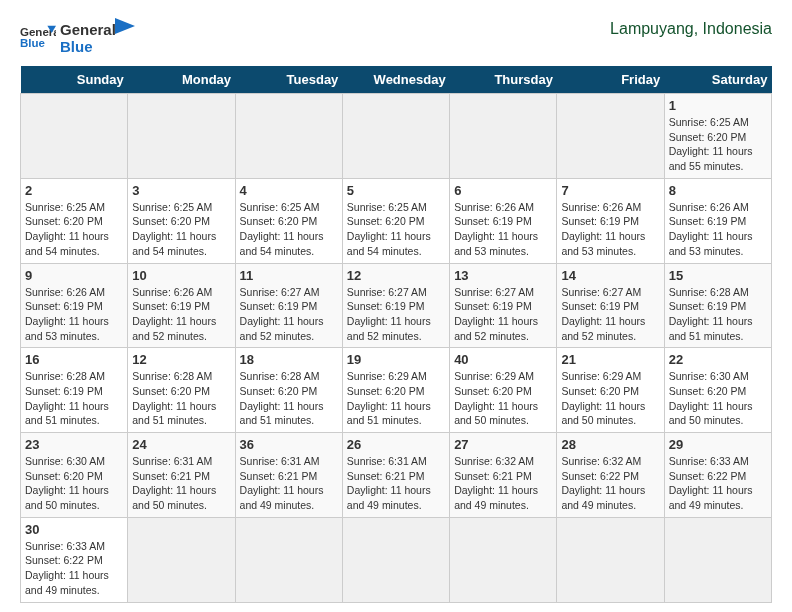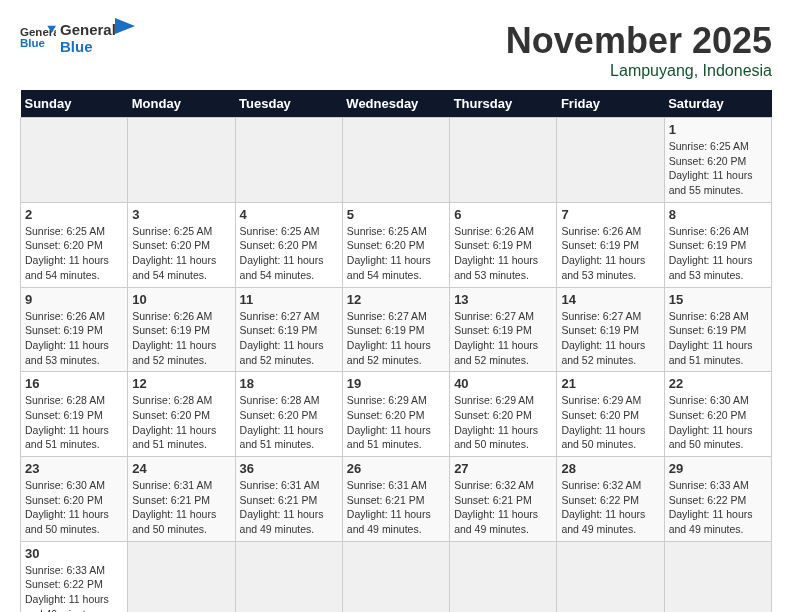--- a/index.html
+++ b/index.html
@@ -36,24 +36,24 @@
     .subtitle {
       font-size: 16px;
       color: #14532d;
     }
     table {
       width: 100%;
       border-collapse: collapse;
       font-size: 11px;
     }
     thead tr th {
-      background-color: #0f172a;
+      background-color: #0c4a6e;
       color: #fff;
       padding: 6px 4px;
-      text-align: left;
+      text-align: right;
       font-size: 13px;
       font-weight: bold;
     }
     tbody tr td {
       border: 1px solid #ccc;
       vertical-align: top;
       padding: 4px;
       width: calc(100% / 7);
       min-height: 70px;
       background: #fff;
@@ -92,21 +92,20 @@
     </svg>
     <div>
       <div style="font-size:15px;font-weight:bold;color:#333;">General</div>
       <div style="font-size:15px;font-weight:bold;color:#1a6fc4;">Blue</div>
     </div>
     <svg width="24" height="30" viewBox="0 0 24 30" style="margin-left:-5px;margin-top:-10px;">
       <polygon points="0,0 20,8 0,16" fill="#1a6fc4"></polygon>
     </svg>
   </div>
   <div class="title-block">
-    <div class="month-title">November 2025</div>
     <div class="subtitle">Lampuyang, Indonesia</div>
   </div>
 </div>
 
 <table>
   <thead>
     <tr>
     <th>Sunday</th>
         <th>Monday</th>
         <th>Tuesday</th>

